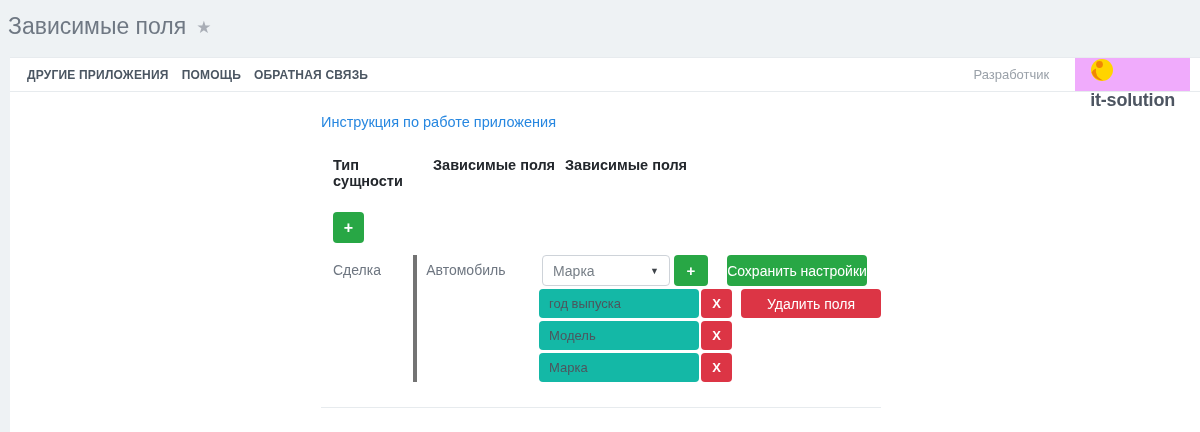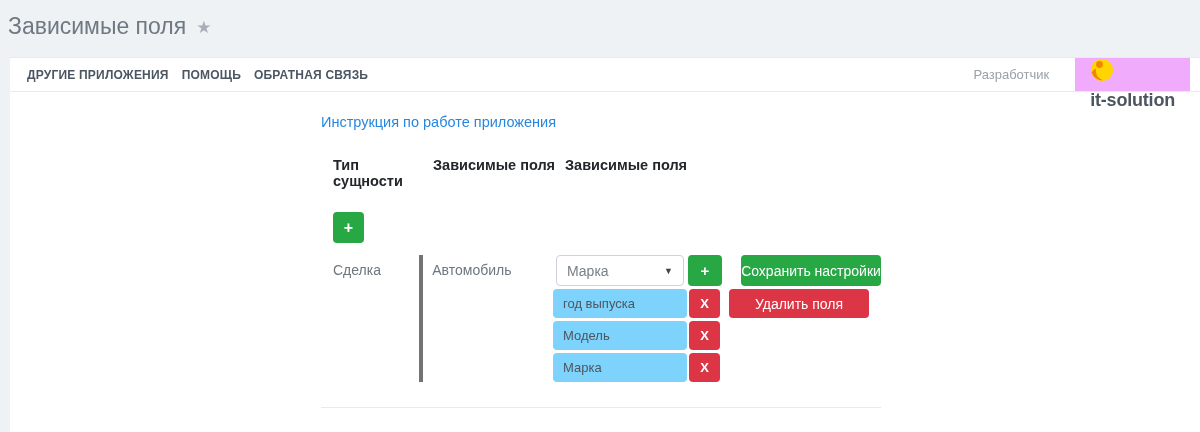--- a/index.html
+++ b/index.html
@@ -150,23 +150,23 @@
     padding: 0 10px;
     color: #777f87;
     cursor: pointer;
   }
   .caret { margin-left: auto; font-size: 9px; color: #3e4349; }
   .btn-plus { width: 34px; height: 31px; margin-left: 4px; font-size: 15px; font-weight: bold; }
   .btn-save { width: 140px; height: 31px; margin-left: 19px; font-size: 14px; }
 
   .item-line { display: flex; align-items: center; margin-top: 3px; }
   .item-chip {
-    width: 134px;
+    width: 160px;
     height: 29px;
-    background: #7dd3fc;
+    background: #14b8a6;
     border-radius: 4px;
     display: flex;
     align-items: center;
     padding-left: 10px;
     font-size: 13px;
     color: #4d565e;
   }
   .btn-x { width: 31px; height: 29px; margin-left: 2px; font-size: 13px; font-weight: bold; }
   .btn-delete { width: 140px; height: 29px; margin-left: 9px; font-size: 14px; }
 

